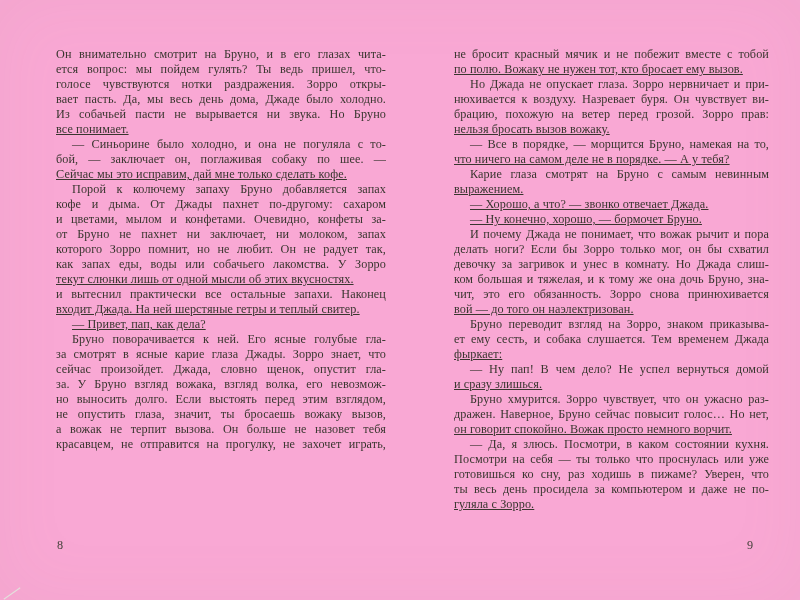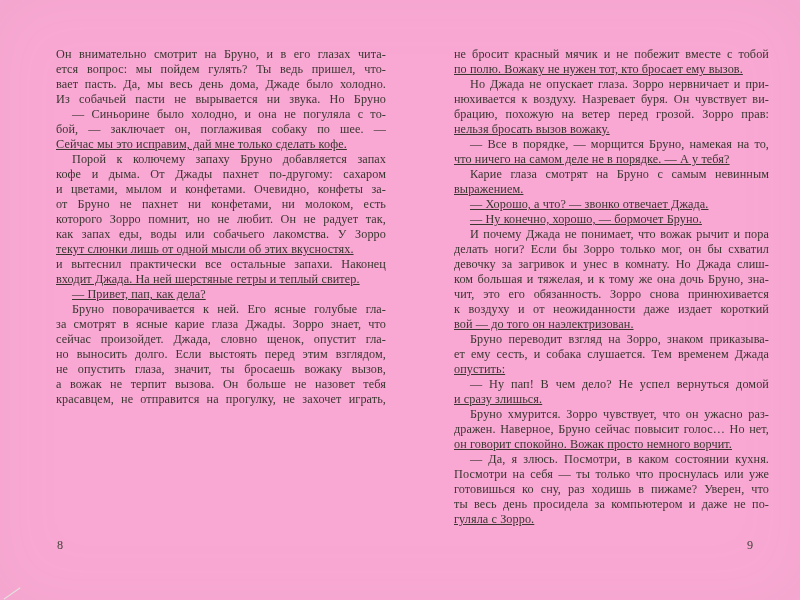--- a/index.html
+++ b/index.html
@@ -68,38 +68,41 @@
   }
 </style>
 </head>
 <body>
 
 <div class="photo">
 
   <div class="text-block left-col">
       <div class="line">Он внимательно смотрит на Бруно, и в его глазах чита-</div>
       <div class="line">ется вопрос: мы пойдем гулять? Ты ведь пришел, что-</div>
+      <div class="line">голосе чувствуются нотки раздражения. Зорро откры-</div>
       <div class="line">вает пасть. Да, мы весь день дома, Джаде было холодно.</div>
       <div class="line">Из собачьей пасти не вырывается ни звука. Но Бруно</div>
+      <div class="line last">все понимает.</div>
       <div class="line ind">— Синьорине было холодно, и она не погуляла с то-</div>
       <div class="line">бой, — заключает он, поглаживая собаку по шее. —</div>
       <div class="line last">Сейчас мы это исправим, дай мне только сделать кофе.</div>
       <div class="line ind">Порой к колючему запаху Бруно добавляется запах</div>
       <div class="line">кофе и дыма. От Джады пахнет по-другому: сахаром</div>
       <div class="line">и цветами, мылом и конфетами. Очевидно, конфеты за-</div>
-      <div class="line">от Бруно не пахнет ни конфетами, ни молоком, есть</div>
+      <div class="line">от Бруно не пахнет ни заключает, ни молоком, запах</div>
       <div class="line">которого Зорро помнит, но не любит. Он не радует так,</div>
       <div class="line">как запах еды, воды или собачьего лакомства. У Зорро</div>
       <div class="line last">текут слюнки лишь от одной мысли об этих вкусностях.</div>
       <div class="line">и вытеснил практически все остальные запахи. Наконец</div>
       <div class="line last">входит Джада. На ней шерстяные гетры и теплый свитер.</div>
       <div class="line ind last">— Привет, пап, как дела?</div>
       <div class="line ind">Бруно поворачивается к ней. Его ясные голубые гла-</div>
       <div class="line">за смотрят в ясные карие глаза Джады. Зорро знает, что</div>
       <div class="line">сейчас произойдет. Джада, словно щенок, опустит гла-</div>
+      <div class="line">за. У Бруно взгляд вожака, взгляд волка, его невозмож-</div>
       <div class="line">но выносить долго. Если выстоять перед этим взглядом,</div>
       <div class="line">не опустить глаза, значит, ты бросаешь вожаку вызов,</div>
       <div class="line">а вожак не терпит вызова. Он больше не назовет тебя</div>
       <div class="line">красавцем, не отправится на прогулку, не захочет играть,</div>
     </div>
 
   <div class="text-block right-col">
       <div class="line">не бросит красный мячик и не побежит вместе с тобой</div>
       <div class="line last">по полю. Вожаку не нужен тот, кто бросает ему вызов.</div>
       <div class="line ind">Но Джада не опускает глаза. Зорро нервничает и при-</div>
@@ -110,25 +113,24 @@
       <div class="line last">что ничего на самом деле не в порядке. — А у тебя?</div>
       <div class="line ind">Карие глаза смотрят на Бруно с самым невинным</div>
       <div class="line last">выражением.</div>
       <div class="line ind last">— Хорошо, а что? — звонко отвечает Джада.</div>
       <div class="line ind last">— Ну конечно, хорошо, — бормочет Бруно.</div>
       <div class="line ind">И почему Джада не понимает, что вожак рычит и пора</div>
       <div class="line">делать ноги? Если бы Зорро только мог, он бы схватил</div>
       <div class="line">девочку за загривок и унес в комнату. Но Джада слиш-</div>
       <div class="line">ком большая и тяжелая, и к тому же она дочь Бруно, зна-</div>
       <div class="line">чит, это его обязанность. Зорро снова принюхивается</div>
-      <div class="line">к воздуху и от неожиданности даже издает короткий</div>
       <div class="line last">вой — до того он наэлектризован.</div>
       <div class="line ind">Бруно переводит взгляд на Зорро, знаком приказыва-</div>
       <div class="line">ет ему сесть, и собака слушается. Тем временем Джада</div>
-      <div class="line last">опустить:</div>
+      <div class="line last">фыркает:</div>
       <div class="line ind">— Ну пап! В чем дело? Не успел вернуться домой</div>
       <div class="line last">и сразу злишься.</div>
       <div class="line ind">Бруно хмурится. Зорро чувствует, что он ужасно раз-</div>
       <div class="line">дражен. Наверное, Бруно сейчас повысит голос… Но нет,</div>
       <div class="line last">он говорит спокойно. Вожак просто немного ворчит.</div>
       <div class="line ind">— Да, я злюсь. Посмотри, в каком состоянии кухня.</div>
       <div class="line">Посмотри на себя — ты только что проснулась или уже</div>
       <div class="line">готовишься ко сну, раз ходишь в пижаме? Уверен, что</div>
       <div class="line">ты весь день просидела за компьютером и даже не по-</div>
       <div class="line last">гуляла с Зорро.</div>

